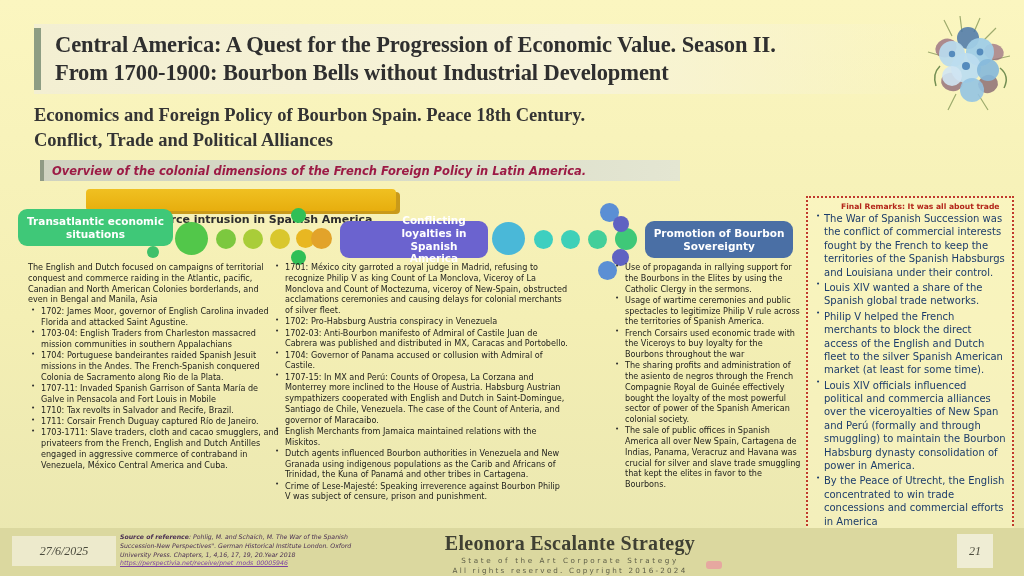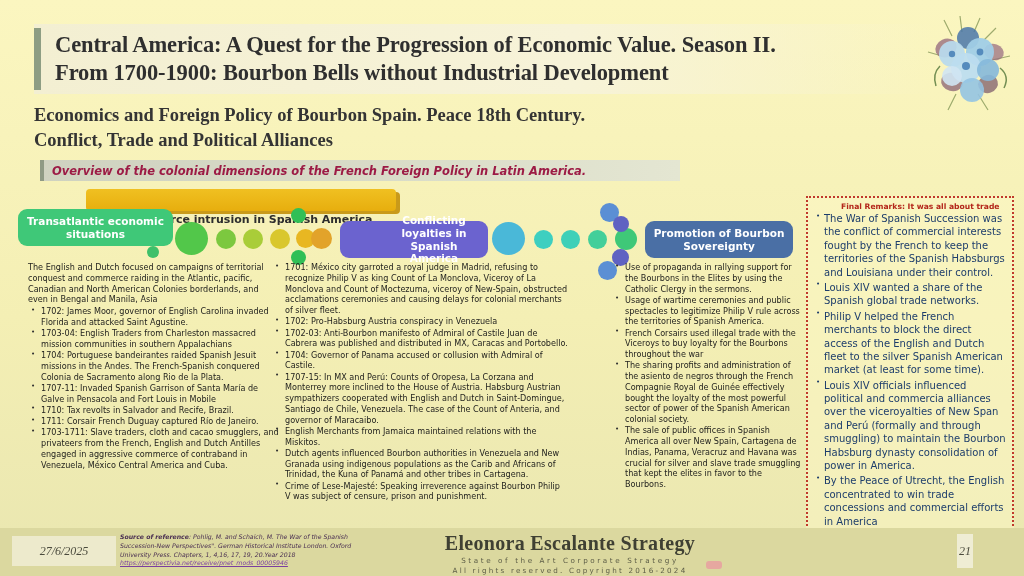--- a/index.html
+++ b/index.html
@@ -122,21 +122,21 @@
   }
   .brand-name{
     font-family:"Liberation Serif", serif;font-weight:700;font-size:20px;
     color:#3f4033;letter-spacing:0.3px;
   }
   .brand-tag{font-size:7.2px;letter-spacing:2.6px;color:#5c5c46;margin-top:1px;}
   .brand-copy{font-size:7.2px;letter-spacing:2.2px;color:#5c5c46;margin-top:1px;}
   .copy-mark{position:absolute;left:706px;top:561px;width:16px;height:8px;
     background:#e8a0a0;border-radius:3px;opacity:.85;}
   .page-num{
-    position:absolute;left:957px;top:534px;width:16px;height:34px;
+    position:absolute;left:957px;top:534px;width:36px;height:34px;
     background:#efedd4;display:flex;align-items:center;justify-content:center;
     font-family:"Liberation Serif", serif;font-style:italic;font-size:12px;color:#4b4b3d;
   }
 </style>
 </head>
 <body>
 
 <div class="slide">
 
   <svg class="bouquet" viewBox="0 0 96 112">
@@ -239,21 +239,21 @@
       <li>English Merchants from Jamaica maintained relations with the Miskitos.</li>
       <li>Dutch agents influenced Bourbon authorities in Venezuela and New Granada using indigenous populations as the Carib and Africans of Trinidad, the Kuna of Panamá and other tribes in Cartagena.</li>
       <li>Crime of Lese-Majesté: Speaking irreverence against Bourbon Philip V was subject of censure,  prison and punishment.</li>
     </ul>
   </div>
 
   <div class="col col3">
     <ul>
       <li>Use of propaganda in rallying support for the Bourbons in the Elites by using the Catholic Clergy in the sermons.</li>
       <li>Usage of wartime ceremonies and public spectacles to legitimize Philip V rule across the territories of Spanish America.</li>
-      <li>French Corsairs used illegal trade with the Viceroys  to buy loyalty for the Bourbons throughout the war</li>
+      <li>French Corsairs used economic trade with the Viceroys  to buy loyalty for the Bourbons throughout the war</li>
       <li>The sharing profits and administration of the asiento de negros through the French Compagnie Royal de Guinée effectively bought the loyalty of the most powerful sector of power of the Spanish American colonial society.</li>
       <li>The sale of public offices  in Spanish America all over New Spain, Cartagena de Indias, Panama, Veracruz and Havana was crucial  for silver and slave trade smuggling that kept the elites in favor to the Bourbons.</li>
     </ul>
   </div>
 
   <div class="remarks">
     <div class="remarks-title">Final Remarks: It was all about trade</div>
     <ul>
       <li>The War of Spanish Succession was the conflict of commercial interests fought by the French to keep the territories of the Spanish Habsburgs and Louisiana under their control.</li>
       <li>Louis XIV wanted a share of the Spanish global trade networks.</li>

